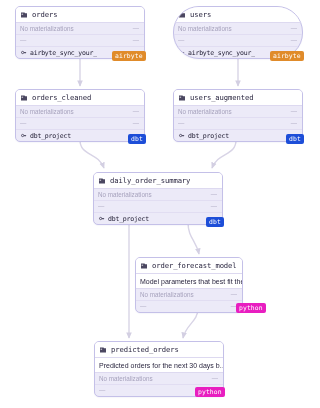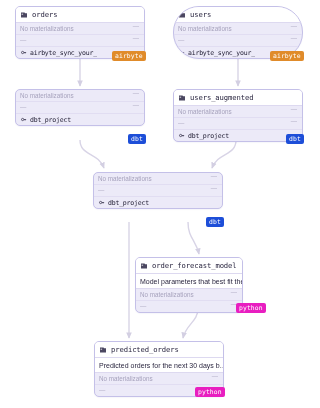--- a/index.html
+++ b/index.html
@@ -66,20 +66,21 @@
     padding: 0 4px;
     font-size: 7px;
     color: #2b2740;
     white-space: nowrap;
     overflow: hidden;
     text-overflow: ellipsis;
   }
   .node-row {
     height: 11px;
     display: flex;
+    align-items: center;
     justify-content: space-between;
     padding: 0 5px 0 4px;
     border-bottom: 1px solid #e1ddf2;
   }
   .node-row:last-child { border-bottom: none; }
   .row-left {
     display: flex;
     align-items: center;
     gap: 3px;
     min-width: 0;
@@ -208,20 +209,27 @@
           <circle cx="6" cy="8" r="2.6" fill="none" stroke="#2b2740" stroke-width="1.6"></circle>
           <path d="M9 8 h5 M11.5 8 v2.4" stroke="#2b2740" stroke-width="1.6" fill="none"></path>
         </svg>
         <span class="row-strong">airbyte_sync_your_</span>
       </div>
     </div>
   </div>
   <div class="tag tag-airbyte" style="left:270px; top:51px;">airbyte</div>
 
   <div class="node" style="left:15px; top:89px; width:130px;">
+    <div class="node-header">
+      <svg class="icon-asset" viewBox="0 0 16 16">
+        <path fill="#4b4761" d="M2 3h7l1.4 1.6H14V13H2z"></path>
+        <rect x="3.2" y="5.4" width="3" height="2" fill="#ffffff" opacity="0.85"></rect>
+      </svg>
+      <span class="node-title">orders_cleaned</span>
+    </div>
     <div class="node-row">
       <div class="row-left">
           <span class="row-muted">No materializations</span>
         </div>
       <span class="row-dash">—</span>
     </div>
     <div class="node-row">
       <div class="row-left">
           <span class="row-dash">—</span>
         </div>
@@ -265,20 +273,27 @@
           <circle cx="6" cy="8" r="2.6" fill="none" stroke="#2b2740" stroke-width="1.6"></circle>
           <path d="M9 8 h5 M11.5 8 v2.4" stroke="#2b2740" stroke-width="1.6" fill="none"></path>
         </svg>
         <span class="row-strong">dbt_project</span>
       </div>
     </div>
   </div>
   <div class="tag tag-dbt" style="left:286px; top:134px;">dbt</div>
 
   <div class="node" style="left:93px; top:172px; width:130px;">
+    <div class="node-header">
+      <svg class="icon-asset" viewBox="0 0 16 16">
+        <path fill="#4b4761" d="M2 3h7l1.4 1.6H14V13H2z"></path>
+        <rect x="3.2" y="5.4" width="3" height="2" fill="#ffffff" opacity="0.85"></rect>
+      </svg>
+      <span class="node-title">daily_order_summary</span>
+    </div>
     <div class="node-row">
       <div class="row-left">
           <span class="row-muted">No materializations</span>
         </div>
       <span class="row-dash">—</span>
     </div>
     <div class="node-row">
       <div class="row-left">
           <span class="row-dash">—</span>
         </div>

